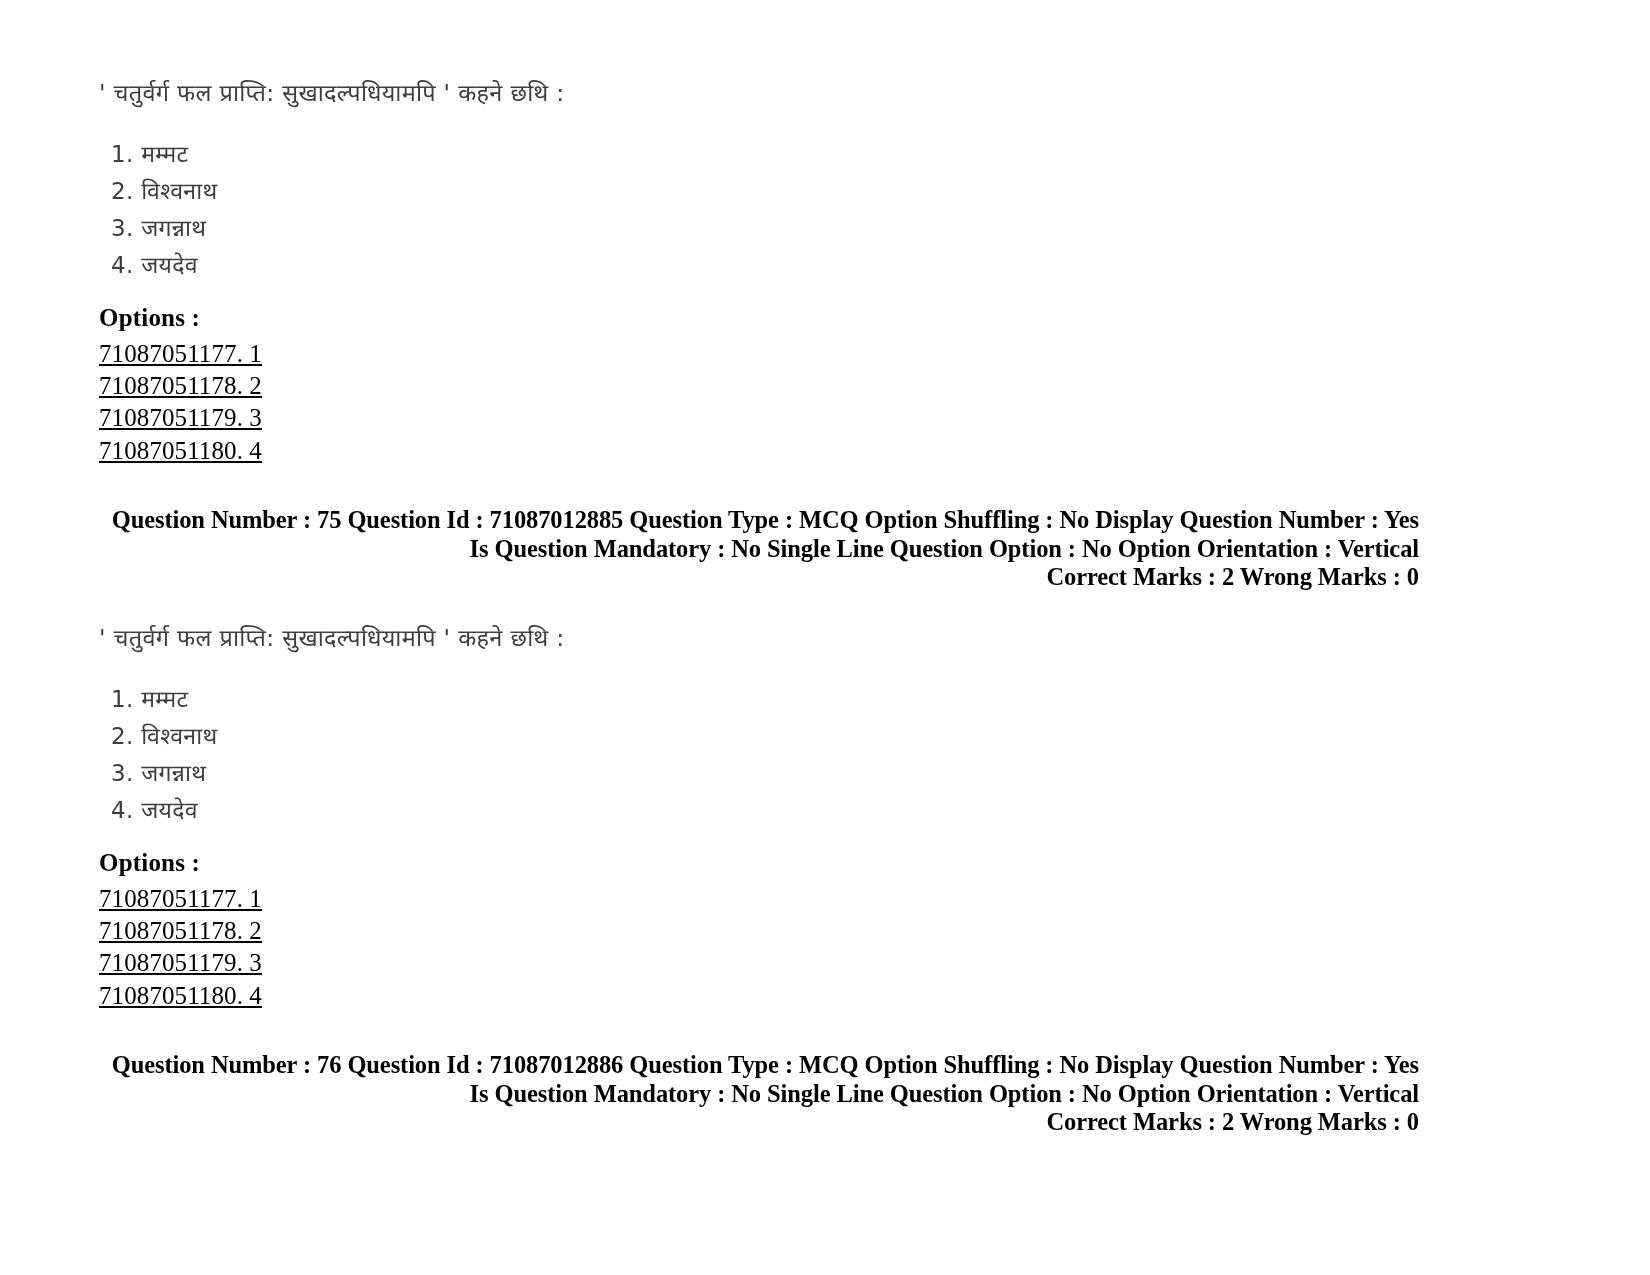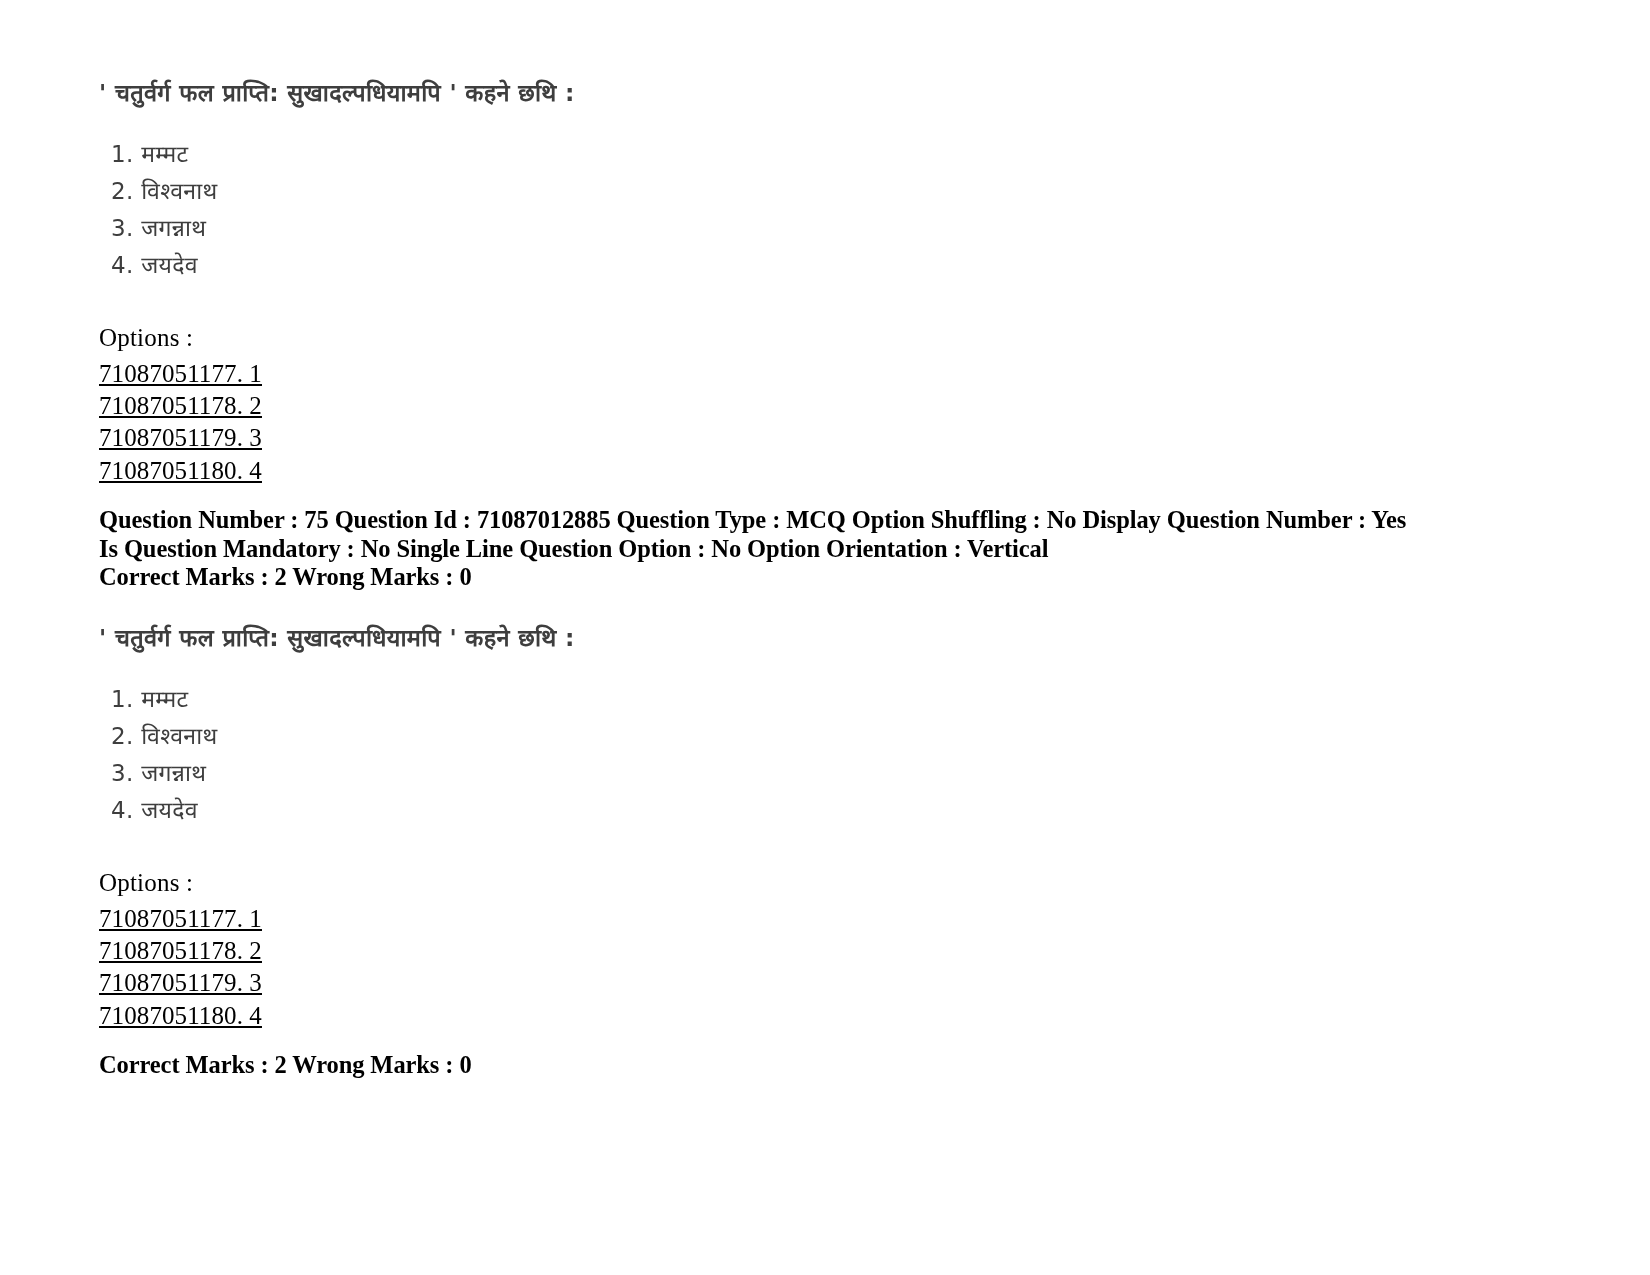--- a/index.html
+++ b/index.html
@@ -42,59 +42,58 @@
     font-family: "DejaVu Sans", sans-serif;
     -webkit-font-smoothing: antialiased;
     filter: contrast(1.15) blur(0.35px);
     opacity: 0.93;
   }
   .scan-stem {
     font-size: 23.5px;
     line-height: 30px;
     letter-spacing: 0.3px;
     white-space: nowrap;
-    font-weight: bold;
   }
   .scan-list {
     margin: 12px;
     padding: 0;
     list-style: none;
   }
   .scan-list li {
     font-size: 23px;
     line-height: 37px;
     letter-spacing: 0.3px;
     white-space: nowrap;
   }
 
   
   .options-heading {
-    font-weight: normal;
+    font-weight: bold;
     font-size: 25px;
     line-height: 31px;
     letter-spacing: 0.2px;
-    margin-top: 20px;
   }
   .option-line {
     font-size: 25px;
     line-height: 32.2px;
     letter-spacing: 0.1px;
     white-space: nowrap;
     text-decoration: underline;
   }
 
   
   .meta {
     position: absolute;
     left: 0;
     width: 1320px;
     font-weight: bold;
     font-size: 24.5px;
     line-height: 28.5px;
     letter-spacing: -0.1px;
+    text-align: right;
   }
   .meta-row {
     display: block;
   }
   .meta-marks {
     display: block;
   }
 </style>
 </head>
 <body>
@@ -137,17 +136,18 @@
 
     <div class="qblock" style="top:847px;">
       <div class="options-heading">Options :</div>
       <div class="option-line" style="margin-top:5px;">71087051177. 1</div>
       <div class="option-line">71087051178. 2</div>
       <div class="option-line">71087051179. 3</div>
       <div class="option-line">71087051180. 4</div>
     </div>
 
     <div class="meta" style="top:1051px;">
+      <span class="meta-row">Question Number : 76 Question Id : 71087012886 Question Type : MCQ Option Shuffling : No Display Question Number : Yes Is Question Mandatory : No Single Line Question Option : No Option Orientation : Vertical</span>
       <span class="meta-marks">Correct Marks : 2 Wrong Marks : 0</span>
     </div>
 
   </div>
 </div>
 
 </body></html>

